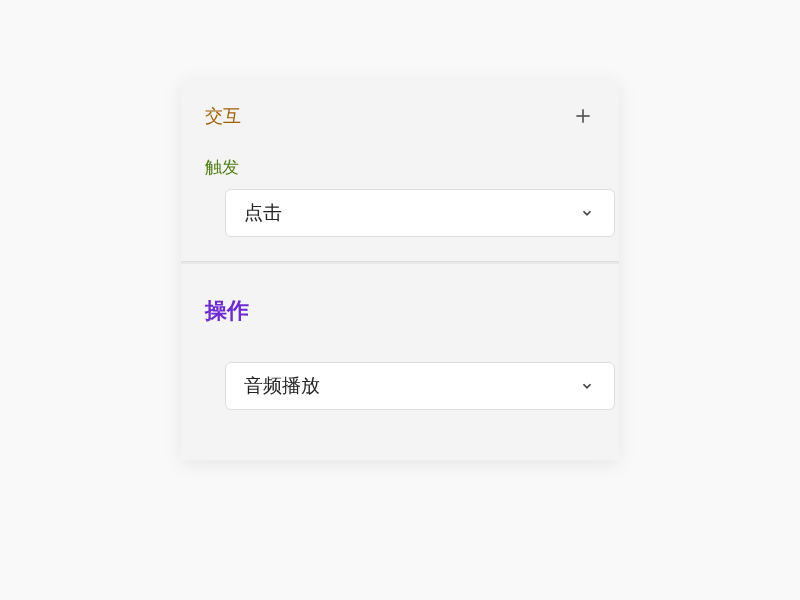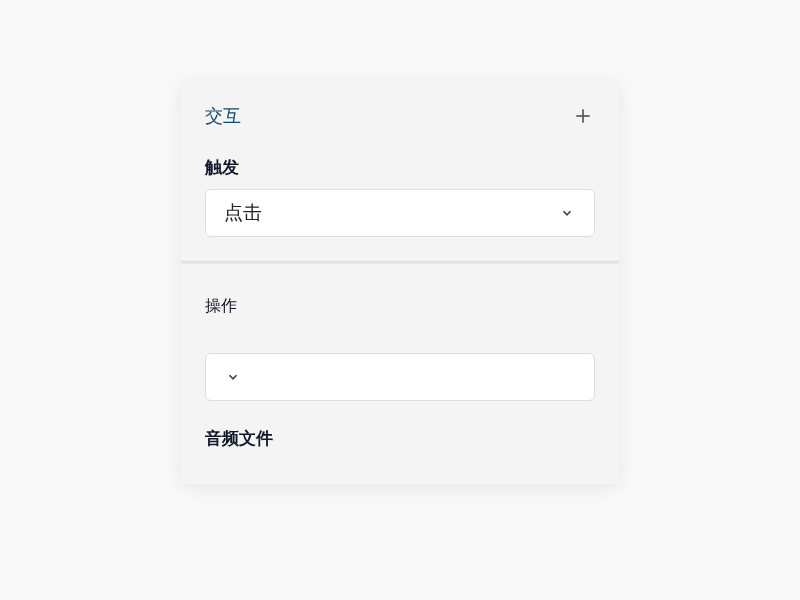--- a/index.html
+++ b/index.html
@@ -32,21 +32,21 @@
     
     .header-row {
       display: flex;
       justify-content: space-between;
       align-items: center;
       padding: 24px 24px 12px 24px;
     }
     
     .section-title {
       font-size: 18px;
-      color: #0c4a6e;
+      color: #a16207;
       font-weight: 400;
     }
     
     .plus-icon {
       width: 24px;
       height: 24px;
       display: flex;
       align-items: center;
       justify-content: center;
       cursor: pointer;
@@ -57,36 +57,37 @@
       width: 20px;
       height: 20px;
     }
     
     .field-group {
       padding: 16px 24px 24px 24px;
     }
     
     .field-label {
       font-size: 17px;
-      color: #0f172a;
+      color: #4d7c0f;
       margin-bottom: 10px;
-      font-weight: 700;
+      font-weight: 400;
     }
     
     .select-box {
       width: 100%;
       height: 48px;
       background: #fff;
       border: 1px solid #ddd;
       border-radius: 6px;
       display: flex;
       align-items: center;
       justify-content: space-between;
       padding: 0 18px;
       cursor: pointer;
+      margin-left: 20px;
     }
     
     .select-value {
       font-size: 19px;
       color: #222;
       font-weight: 400;
     }
     
     .chevron-icon {
       width: 18px;
@@ -110,23 +111,23 @@
     
     .action-section {
       padding-top: 8px;
     }
     
     .action-title-row {
       padding: 24px 24px 8px 24px;
     }
     
     .action-title {
-      font-size: 16px;
-      color: #0f172a;
-      font-weight: 400;
+      font-size: 22px;
+      color: #6d28d9;
+      font-weight: 700;
     }
     
     .action-fields {
       padding: 28px 24px 24px 24px;
     }
     
     .field-block {
       margin-bottom: 26px;
     }
     
@@ -166,27 +167,27 @@
   <div class="divider"></div>
 
   <div class="section action-section">
     <div class="action-title-row">
       <div class="action-title">操作</div>
     </div>
 
     <div class="action-fields">
       <div class="field-block">
         <div class="select-box">
+          <span class="select-value">音频播放</span>
           <span class="chevron-icon">
             <svg viewBox="0 0 24 24" fill="none" stroke="currentColor" stroke-width="3">
               <polyline points="6 9 12 15 18 9"></polyline>
             </svg>
           </span>
         </div>
       </div>
 
       <div class="field-block">
-        <div class="field-label">音频文件</div>
       </div>
     </div>
   </div>
 
 </div>
 
 </body></html>

